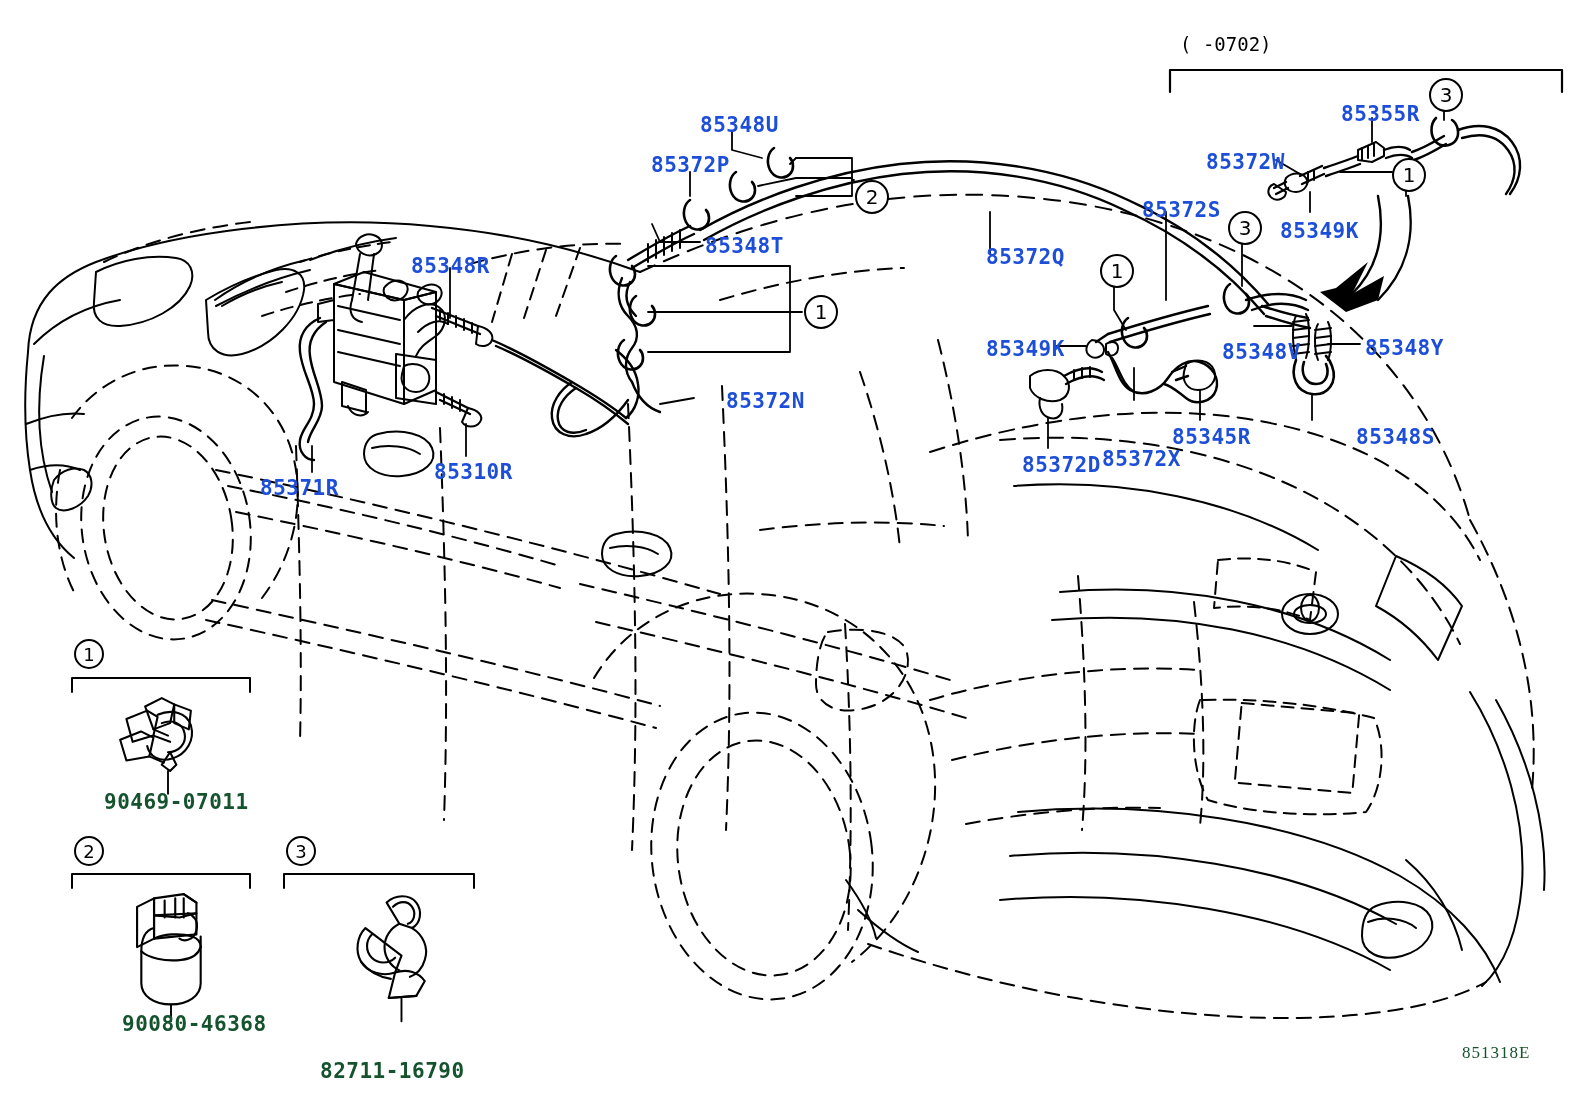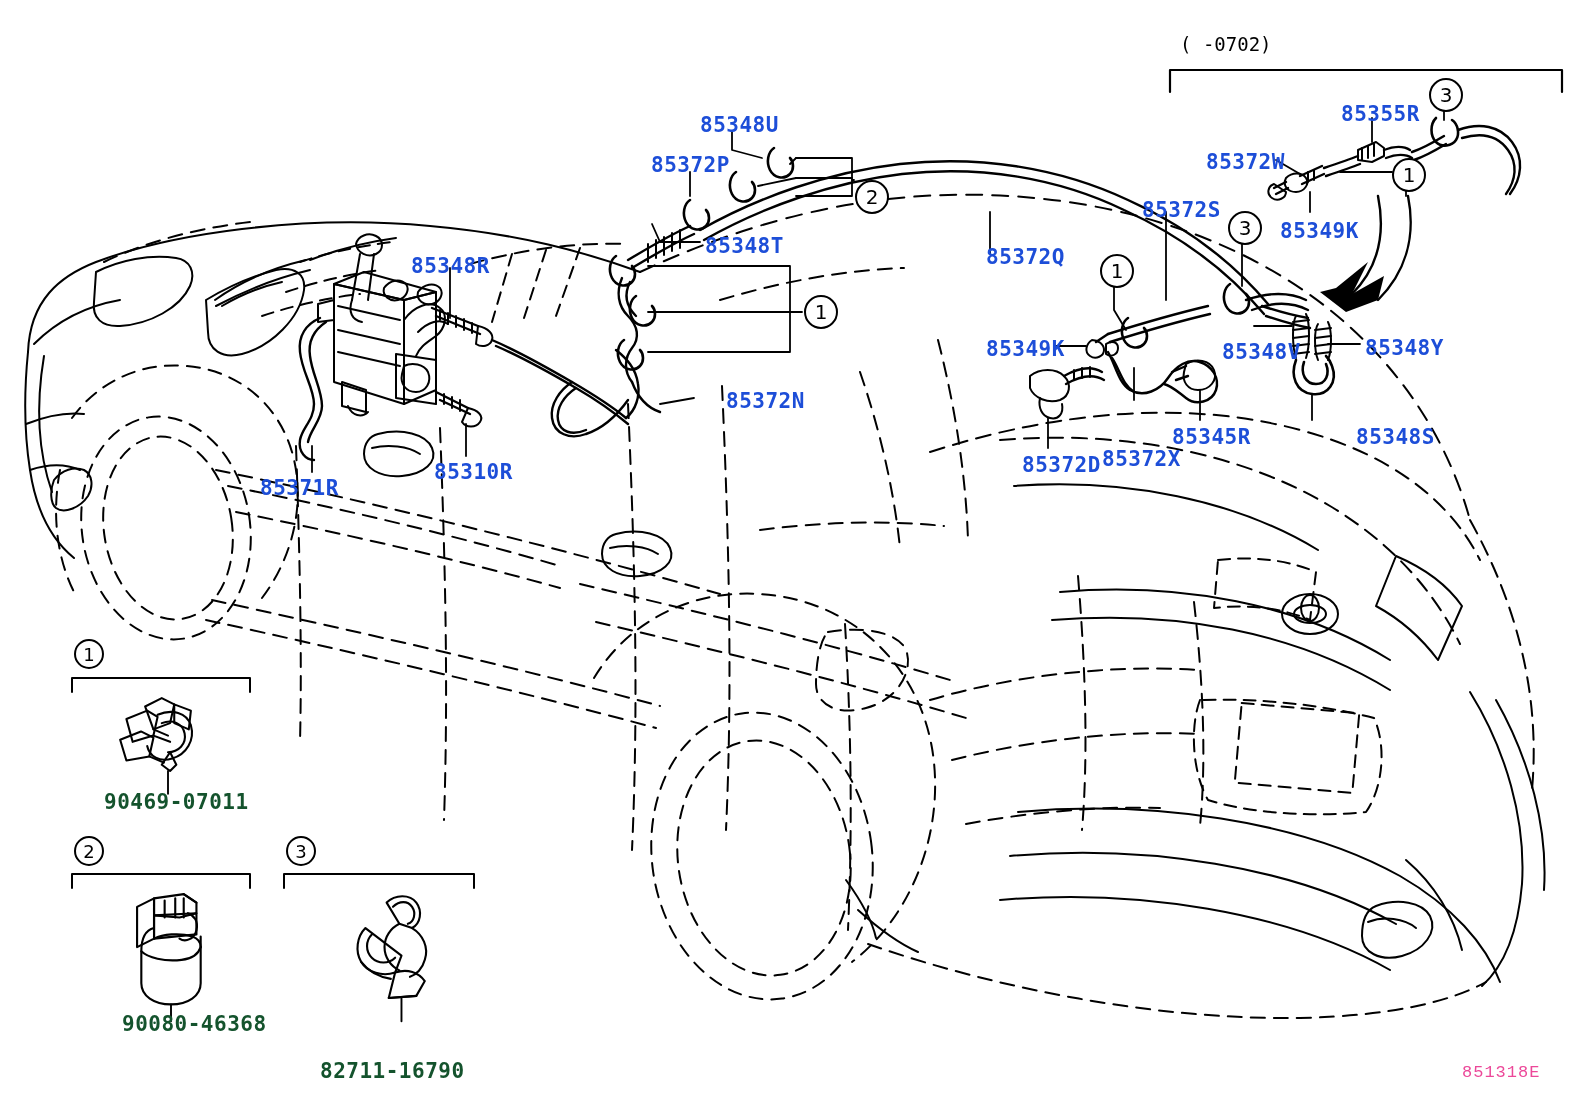--- a/index.html
+++ b/index.html
@@ -5,22 +5,22 @@
   html,body{margin:0;padding:0;background:#ffffff;}
   body{width:1592px;height:1099px;position:relative;overflow:hidden;
        font-family:"DejaVu Sans Mono", monospace;}
   #stage{position:absolute;left:0;top:0;width:1592px;height:1099px;}
   svg.layer{position:absolute;left:0;top:0;width:1592px;height:1099px;}
   .lbl{position:absolute;font-family:"DejaVu Sans Mono", monospace;
        font-size:21px;font-weight:700;color:#1d4ed8;letter-spacing:0.5px;
        white-space:nowrap;line-height:1;}
   .hdr{position:absolute;font-family:"DejaVu Sans Mono", monospace;
        font-size:19px;font-weight:400;color:#000;white-space:nowrap;}
-  .code{position:absolute;font-family:Liberation Mono, monospace;
-        font-size:17px;font-weight:400;color:#ec4899;letter-spacing:1px;margin-top:20px;}
+  .code{position:absolute;font-family:Liberation Serif, serif;
+        font-size:17px;font-weight:400;color:#14532d;letter-spacing:1px;}
   .legcode{position:absolute;font-family:"DejaVu Sans Mono", monospace;
         font-size:21px;font-weight:700;color:#14532d;letter-spacing:0.5px;white-space:nowrap;}
   .cnum{position:absolute;width:34px;height:34px;border:2.2px solid #000;
         border-radius:50%;box-sizing:border-box;
         font-family:"DejaVu Sans", sans-serif;font-size:20px;
         display:flex;align-items:center;justify-content:center;color:#000;
         background:#fff;}
   .cnum.sm{width:30px;height:30px;font-size:18px;border-width:2px;}
 </style>
 </head>

